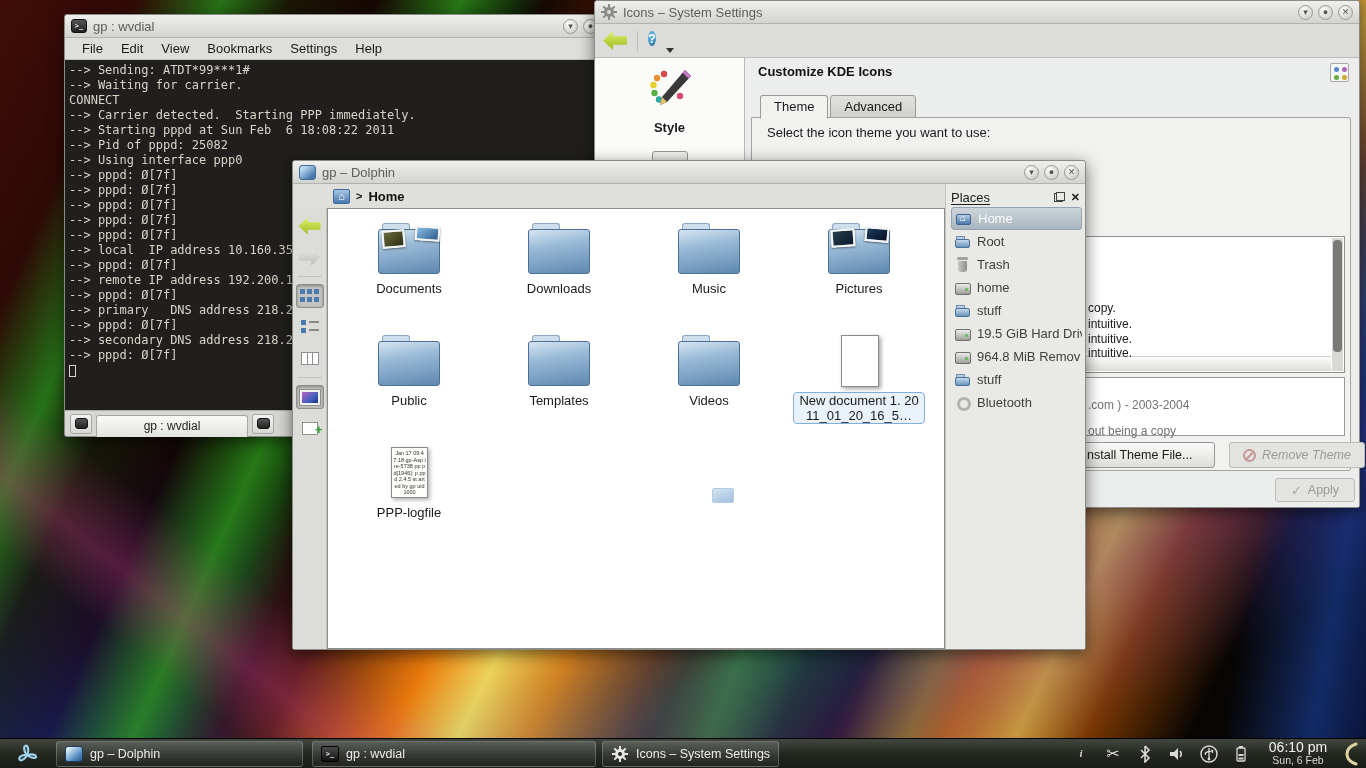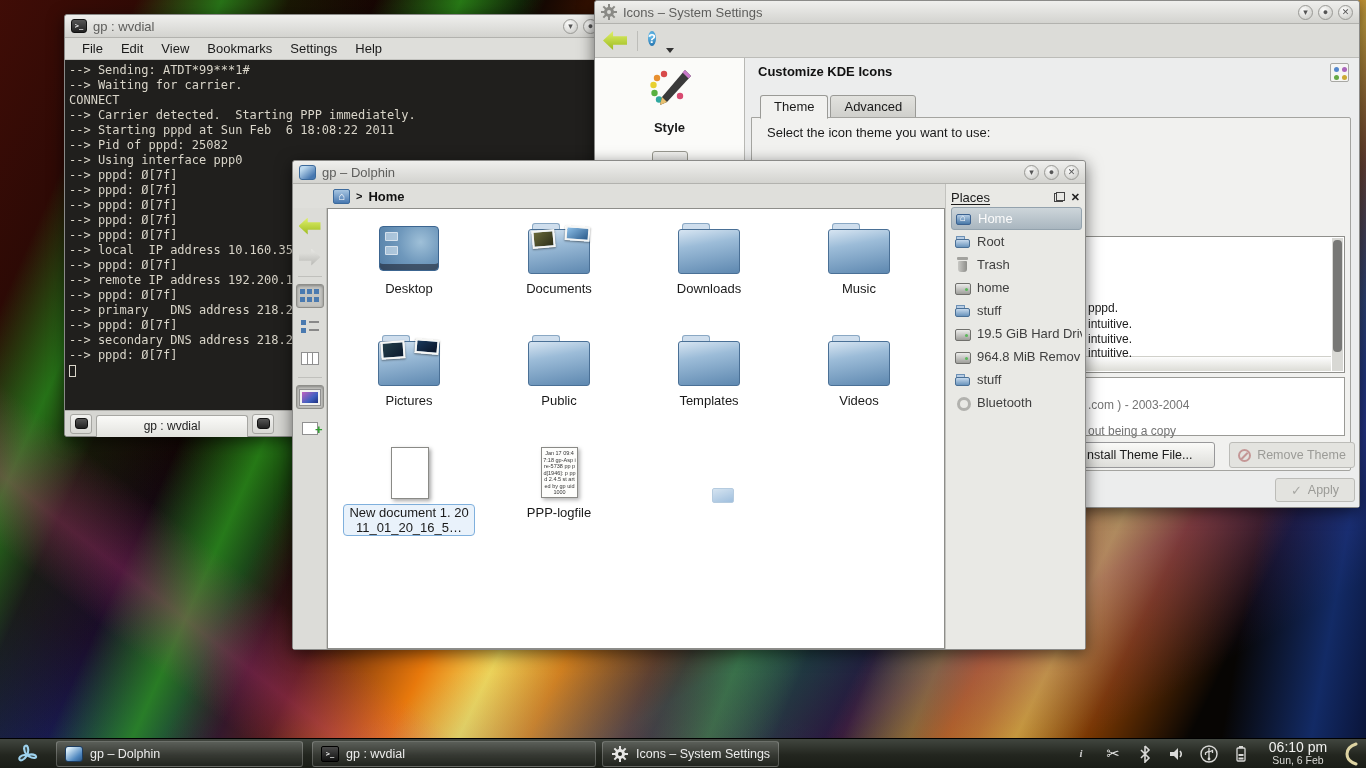--- a/index.html
+++ b/index.html
@@ -95,21 +95,21 @@
   .vscroll{ position:absolute; right:1px; top:1px; bottom:1px; width:11px; background:#d8d8d4; }
   .vthumb{ position:absolute; left:1px; top:2px; width:9px; height:112px; background:#787876; border-radius:4px; }
   .desc-box{ position:absolute; left:14px; top:319px; width:586px; height:59px; background:#fff;
         border:1px solid #9a9a96; }
   .desc-line{ position:absolute; left:328px; font-size:12px; color:#737373; white-space:nowrap; }
   .ss-btn{ position:absolute; height:26px; display:flex; align-items:center; justify-content:center; gap:6px;
         font-size:12.5px; color:#1a1a1a; background:linear-gradient(#fafaf8,#dedeDA); border:1px solid #98989a;
         border-radius:3px; }
   .ss-btn.disabled{ color:#9b9b97; background:#e3e3df; border-color:#bcbcb8; }
   #btn-install{ left:298px; top:384px; width:172px; }
-  #btn-remove{ left:484px; top:384px; width:126px; }
+  #btn-remove{ left:484px; top:384px; width:136px;font-style:italic; }
   #btn-apply{ left:530px; top:420px; width:80px; height:24px; }
   .install-arrow{ width:12px; height:10px; background:#4a7ac0;
         clip-path:polygon(0 30%,55% 30%,55% 0,100% 50%,55% 100%,55% 70%,0 70%); }
   .remove-sign{ width:13px; height:13px; border-radius:50%; border:2px solid #b87878; position:relative; opacity:.7;}
   .remove-sign::after{ content:""; position:absolute; left:0; top:4px; width:9px; height:2px; background:#b87878;
         transform:rotate(-45deg); }
   .apply-check{ color:#a8a8a4; font-size:13px; }
 
   
   #dolphin{ left:292px; top:160px; width:794px; height:490px; z-index:3; }
@@ -371,21 +371,21 @@
 
         <span class="ss-tab active">Theme</span>
             <span class="ss-tab inactive">Advanced</span>
           </div>
         <div class="tab-frame"></div>
         <div class="select-label">Select the icon theme you want to use:</div>
         <div class="theme-list">
           <div class="sel-band"></div>
           <div>
 
-          <div class="frag" style="top: 64px;">pppd.</div>
+          <div class="frag" style="top: 64px;">copy.</div>
               <div class="frag" style="top: 80px;">intuitive.</div>
               <div class="frag" style="top: 95px;">intuitive.</div>
               <div class="frag" style="top: 109px;">intuitive.</div>
             </div>
           <div class="vscroll">
               <div class="vthumb"></div>
             </div>
         </div>
         <div class="desc-box">
           <div>
@@ -448,28 +448,20 @@
             <span class="tb-div"></span>
             <span class="tbtn active">
                 <span class="icon-preview"></span>
               </span>
             <span class="tbtn">
                 <span class="icon-split"></span>
               </span>
           </div>
           <div class="d-view">
 
-              <div class="fitem">
-                <div class="fic ic-desktop">
-                  <span class="deco a"></span>
-                  <span class="deco b"></span>
-
-                </div>
-                <div class="flabel">Desktop</div>
-              </div>
 
               <div class="fitem">
                 <div class="fic ic-docs">
                   <span class="deco a"></span>
                   <span class="deco b"></span>
 
                 </div>
                 <div class="flabel">Documents</div>
               </div>
 

